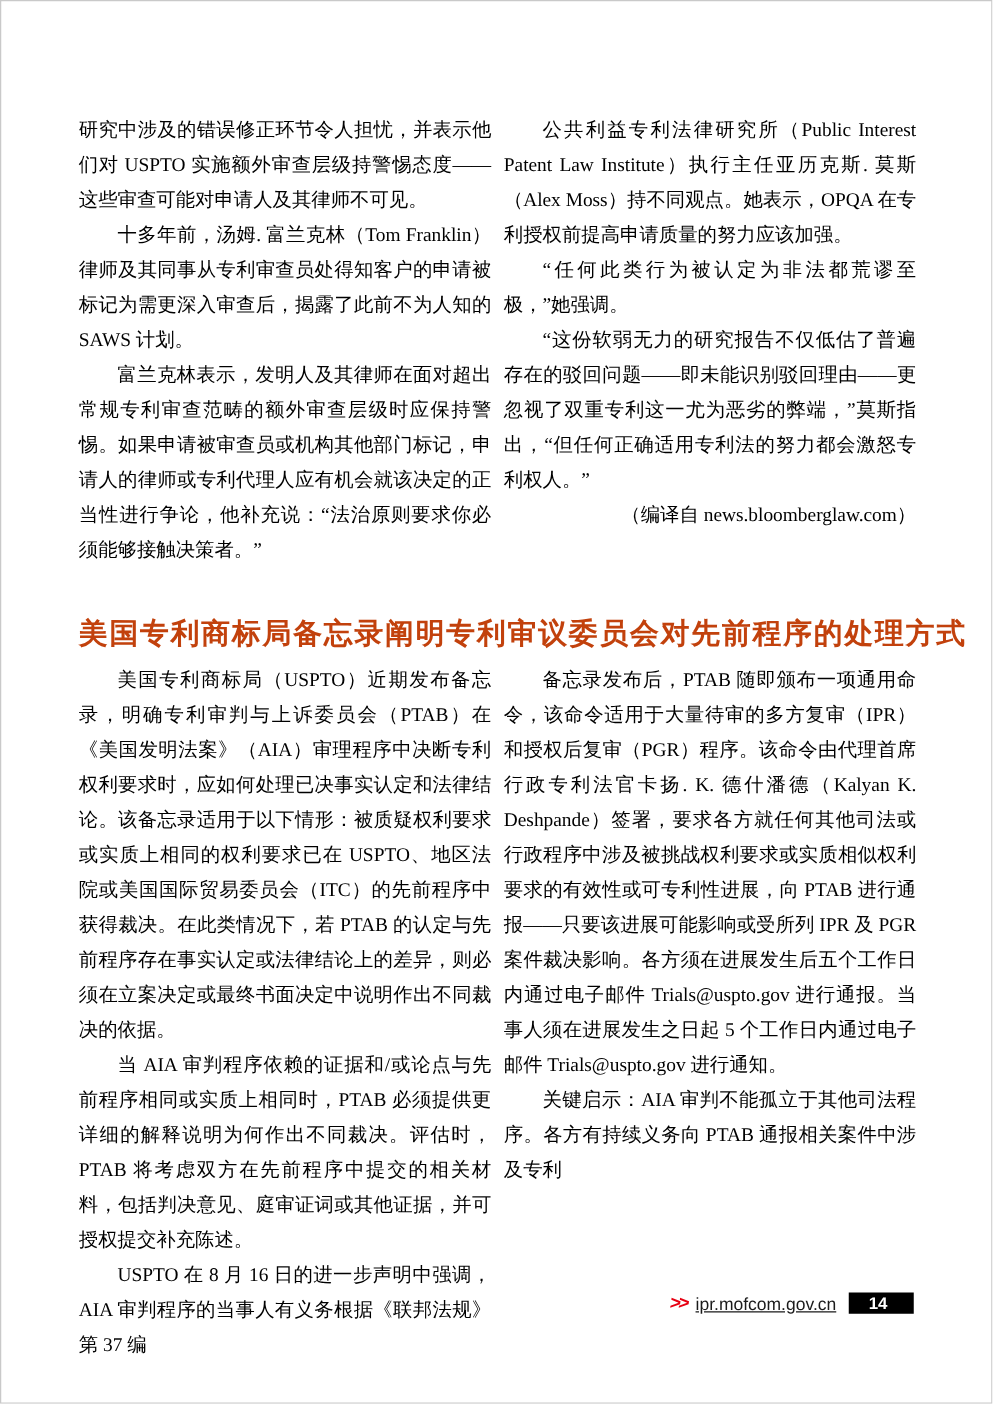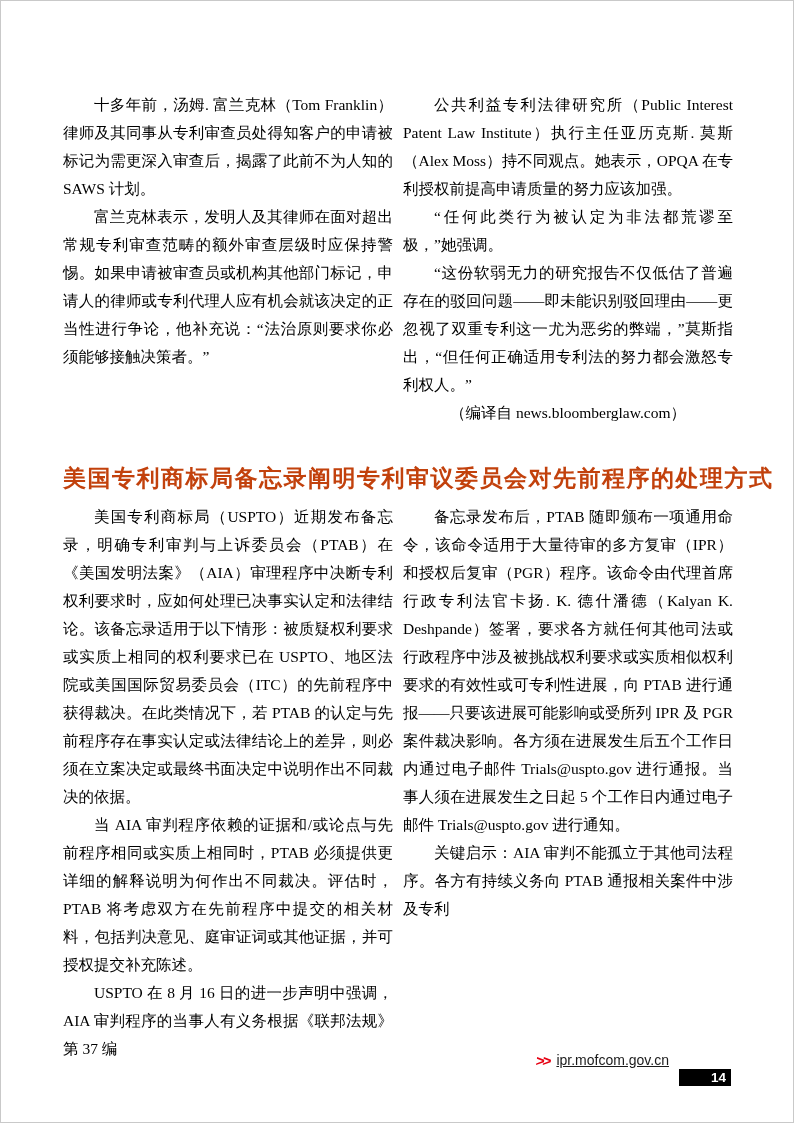--- a/index.html
+++ b/index.html
@@ -22,21 +22,21 @@
   .col { width:330px; }
   .para {
     margin:0;
     font-size:15.5px;
     line-height:28px;
     text-align:justify;
     text-justify:inter-ideograph;
     word-break:break-word;
   }
   .para.indent { text-indent:31px; }
-  .para.src { text-align:center; }
+  .para.src { text-align:right; }
   .article2-title {
     margin:36px 0 10px 0;
     font-family:"Liberation Sans","DejaVu Sans",sans-serif;
     font-weight:bold;
     font-size:23px;
     line-height:30px;
     letter-spacing:1.5px;
     color:#c2410c;
     white-space:nowrap;
   }
@@ -56,37 +56,37 @@
     margin-right:7px;
     font-size:15px;
   }
   .site { color:#1a1a1a; margin-right:10px;text-decoration:underline; }
   .pagenum-box {
     width:52px; height:17px;
     background:#000000;
     color:#ffffff;
     display:flex;
     align-items:center;
-    justify-content:flex-end;
+    justify-content:center;
     padding-right:5px;
     box-sizing:border-box;
     font-weight:bold;
     font-size:13.5px;
-    margin-top:35px;
   }
 </style>
 </head>
 <body>
 
 <div class="page">
   <div class="content">
 
     <section>
       <div class="columns">
         <div class="col">
+          <p class="para">研究中涉及的错误修正环节令人担忧，并表示他们对 USPTO 实施额外审查层级持警惕态度——这些审查可能对申请人及其律师不可见。</p>
           <p class="para indent">十多年前，汤姆. 富兰克林（Tom Franklin）律师及其同事从专利审查员处得知客户的申请被标记为需更深入审查后，揭露了此前不为人知的 SAWS 计划。</p>
           <p class="para indent">富兰克林表示，发明人及其律师在面对超出常规专利审查范畴的额外审查层级时应保持警惕。如果申请被审查员或机构其他部门标记，申请人的律师或专利代理人应有机会就该决定的正当性进行争论，他补充说：“法治原则要求你必须能够接触决策者。”</p>
         </div>
         <div class="col">
           <p class="para indent">公共利益专利法律研究所（Public Interest Patent Law Institute）执行主任亚历克斯. 莫斯（Alex Moss）持不同观点。她表示，OPQA 在专利授权前提高申请质量的努力应该加强。</p>
           <p class="para indent">“任何此类行为被认定为非法都荒谬至极，”她强调。</p>
           <p class="para indent">“这份软弱无力的研究报告不仅低估了普遍存在的驳回问题——即未能识别驳回理由——更忽视了双重专利这一尤为恶劣的弊端，”莫斯指出，“但任何正确适用专利法的努力都会激怒专利权人。”</p>
           <p class="para src">（编译自 news.bloomberglaw.com）</p>
         </div>
       </div>

